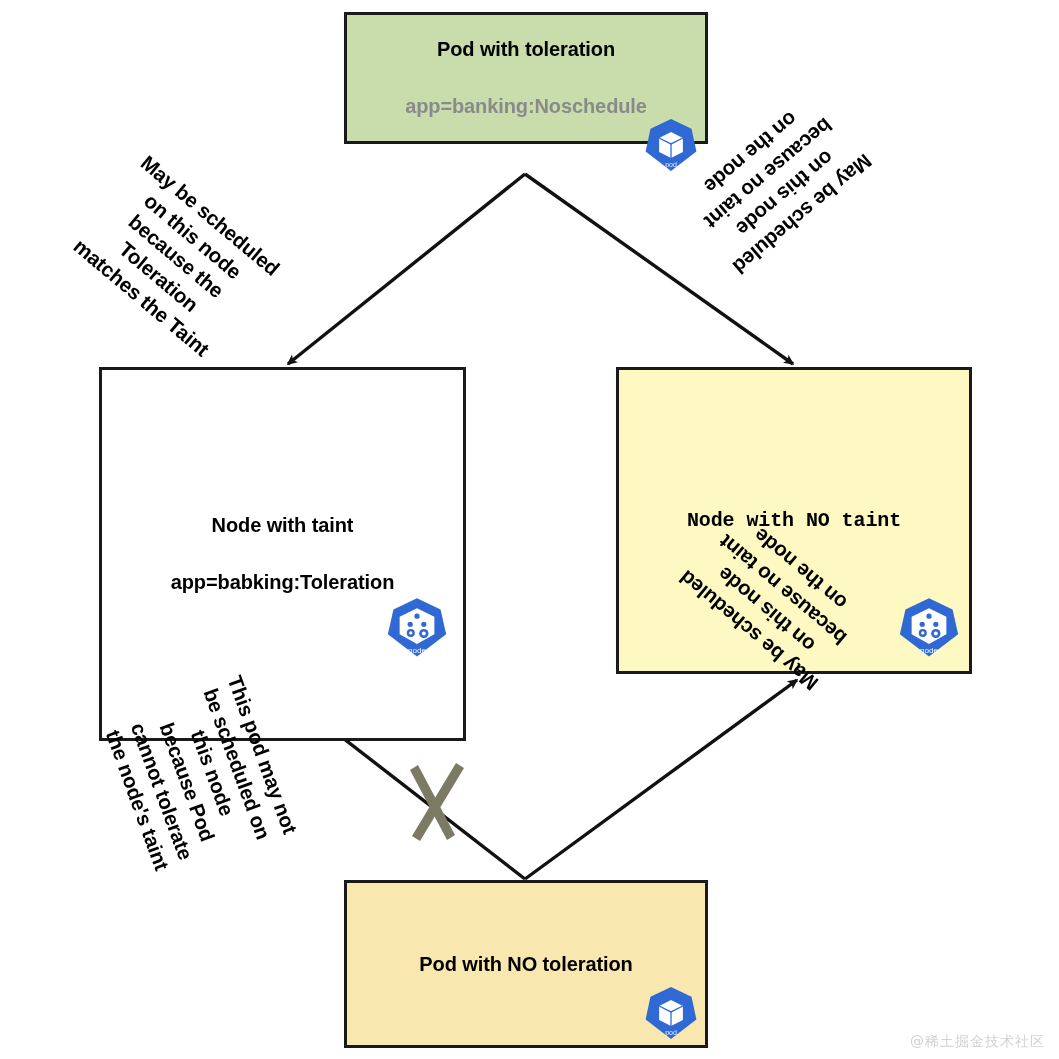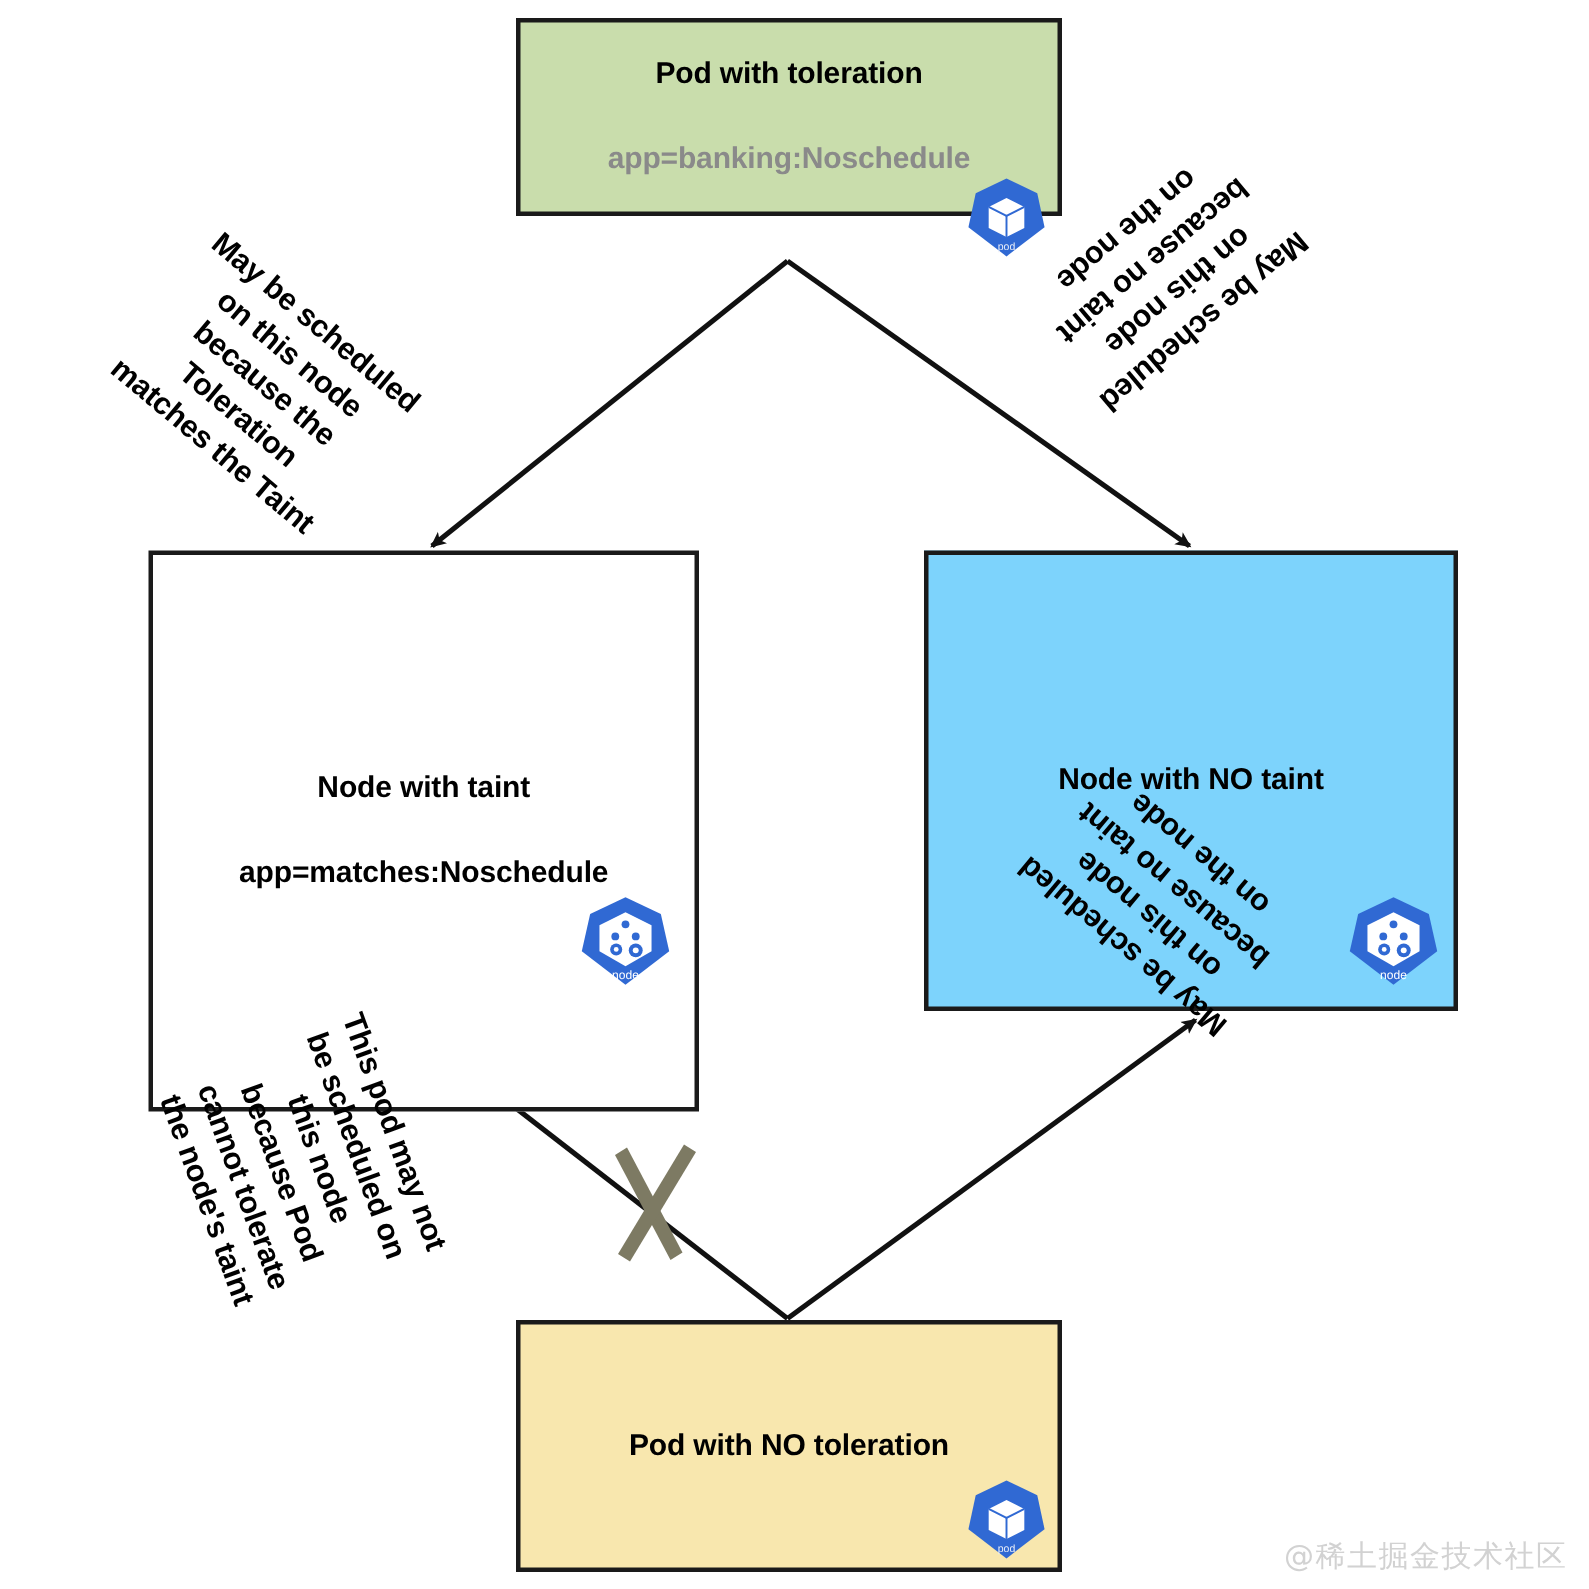--- a/index.html
+++ b/index.html
@@ -47,21 +47,22 @@
     background: #c9ddac;
   }
   #pod-toleration-box .box-sub { color: #8a8a8a; }
 
   #node-taint-box {
     left: 99px; top: 367px; width: 367px; height: 374px;
     background: #ffffff;
   }
   #node-no-taint-box {
     left: 616px; top: 367px; width: 356px; height: 307px;
-    background: #7dd3fc;
+    background: #fef9c3;
+    font-family: Liberation Mono, monospace;
   }
   #pod-no-toleration-box {
     left: 344px; top: 880px; width: 364px; height: 168px;
     background: #f8e7ae;
   }
   #pod-no-toleration-box .box-title,
   #node-taint-box .box-title,
   #node-taint-box .box-sub,
   #node-no-taint-box .box-title { color: #000000; }
 
@@ -119,21 +120,21 @@
     transform: rotate(220deg);
     transform-origin: left top;
     text-align: center;
   }
 
   
   #watermark {
     position: absolute;
     right: 14px;
     bottom: 8px;
-    font-size: 20px;
+    font-size: 14px;
     color: #d2d2d2;
     font-family: "DejaVu Sans", sans-serif;
     letter-spacing: 1px;
     white-space: nowrap;
   }
 </style>
 </head>
 <body>
 
 <div id="canvas">
@@ -159,21 +160,21 @@
     </g>
   </svg>
 
   <div class="box" id="pod-toleration-box">
     <div class="box-title">Pod with toleration</div>
     <div class="box-sub">app=banking:Noschedule</div>
   </div>
 
   <div class="box" id="node-taint-box">
     <div class="box-title">Node with taint</div>
-    <div class="box-sub">app=matches:Noschedule</div>
+    <div class="box-sub">app=babking:Toleration</div>
   </div>
 
   <div class="box" id="node-no-taint-box">
     <div class="box-title">Node with NO taint</div>
   </div>
 
   <div class="box" id="pod-no-toleration-box">
     <div class="box-title">Pod with NO toleration</div>
   </div>
 

